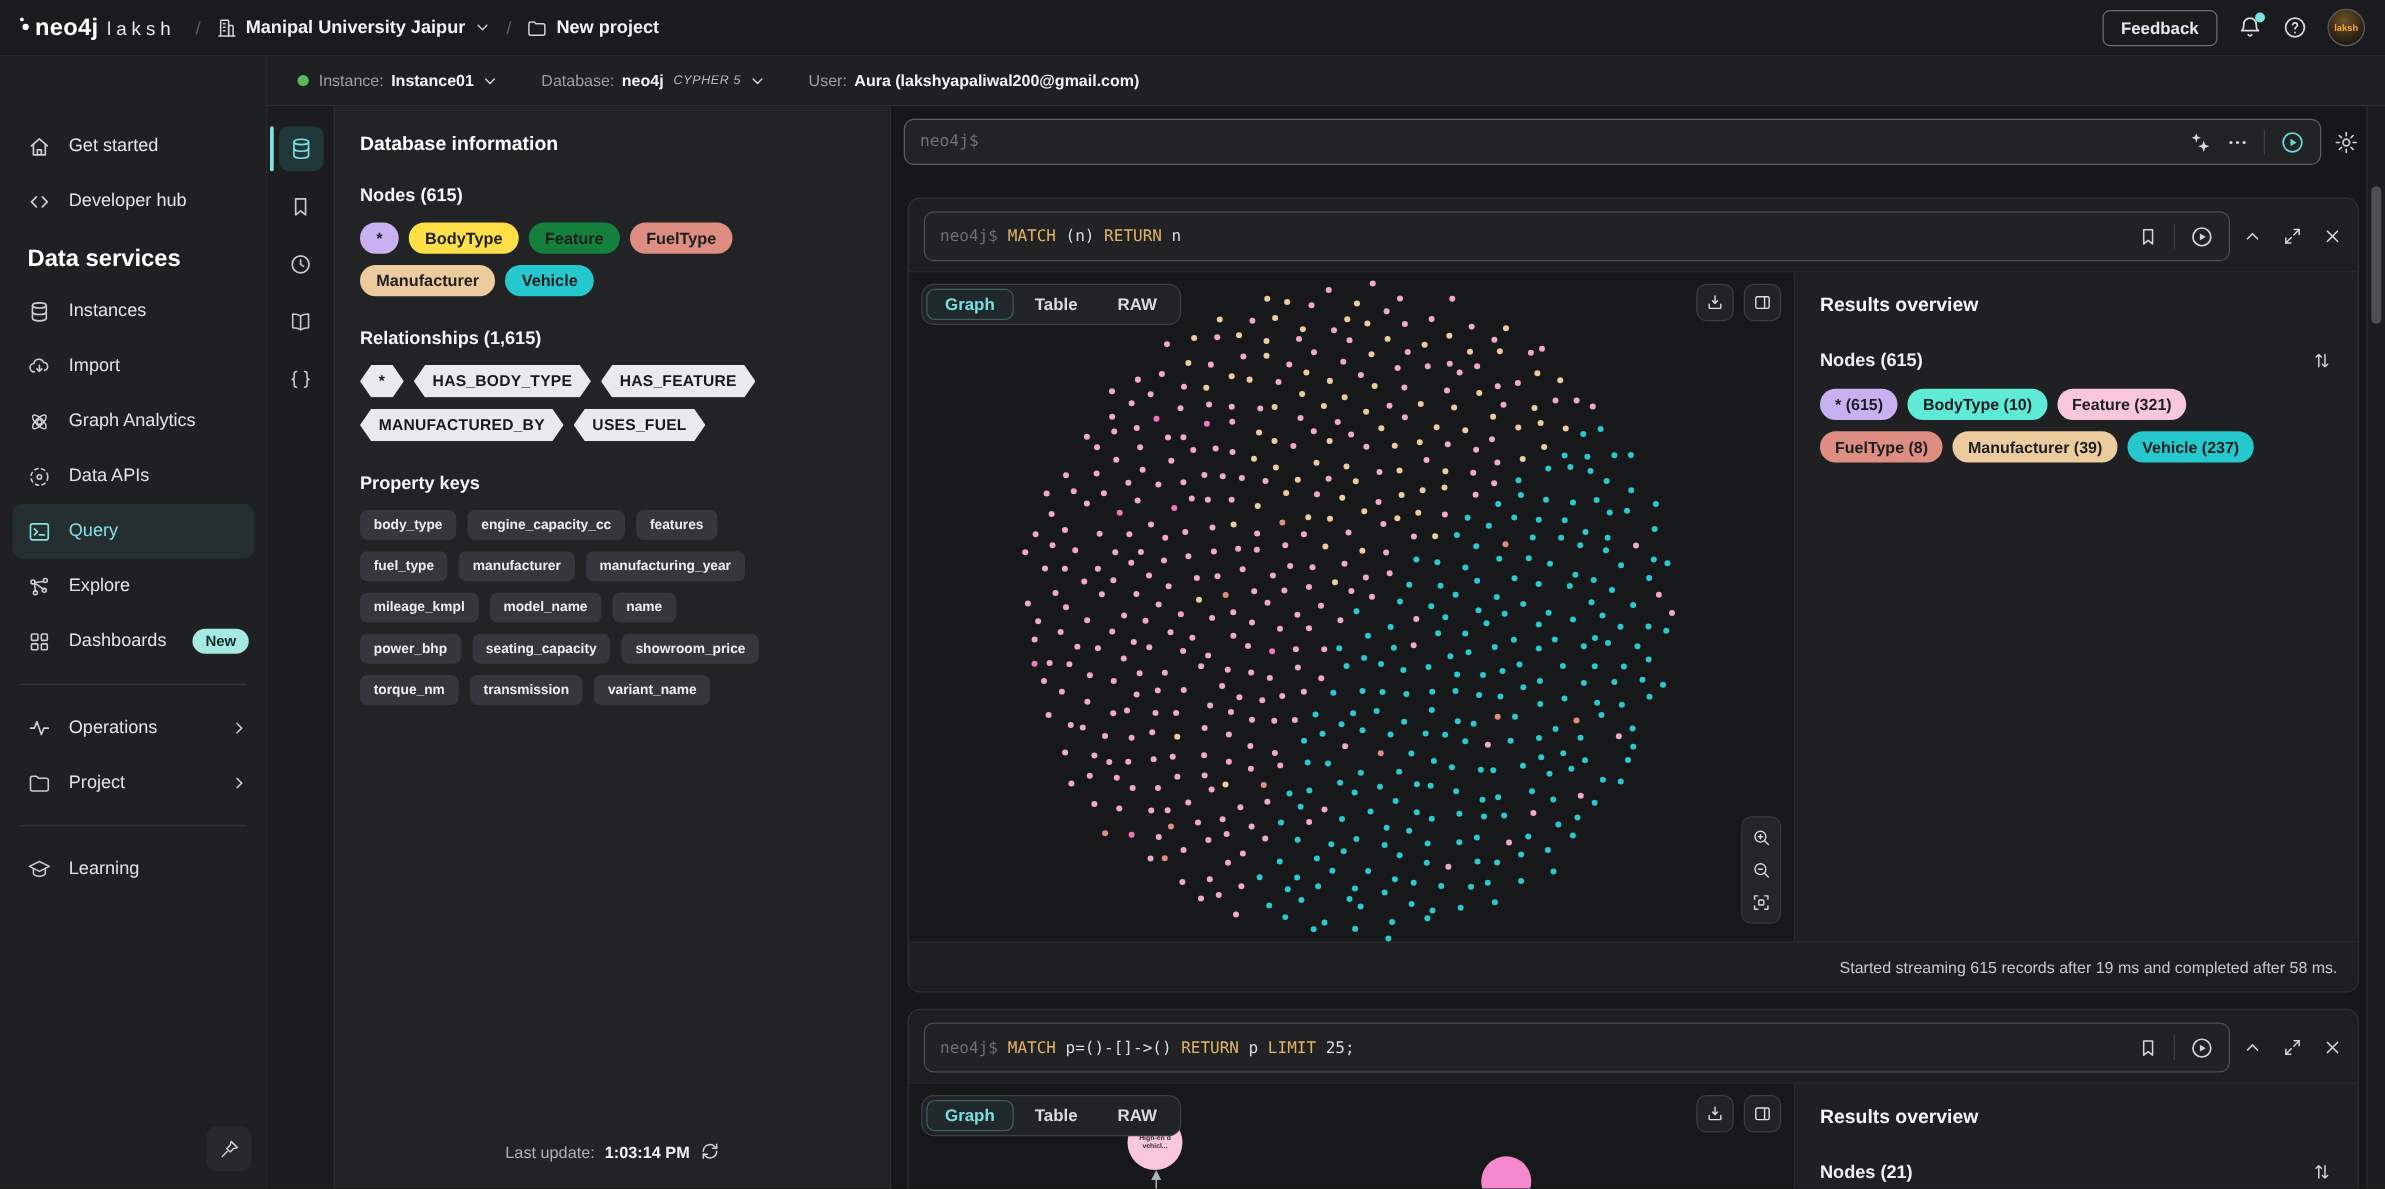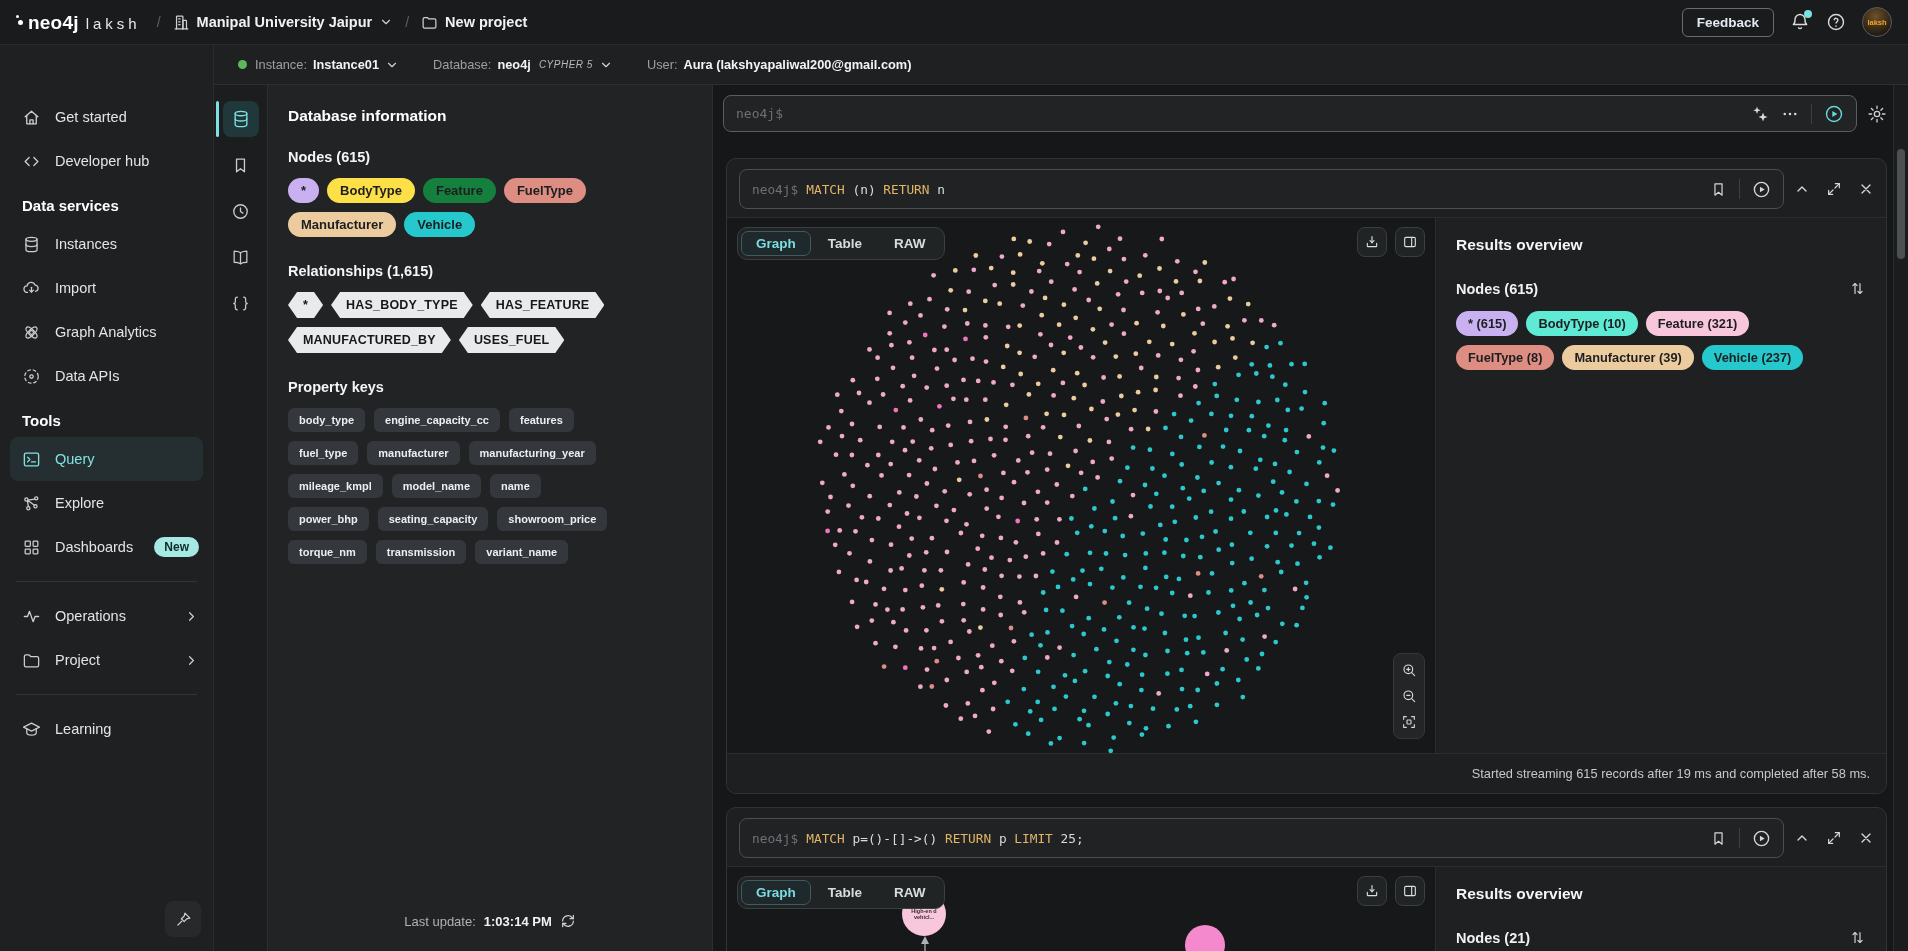--- a/index.html
+++ b/index.html
@@ -35,21 +35,21 @@
 
   
   .sidebar { width:214px; background:#1f2022; border-right:1px solid #2a2b2d; position:relative;
              padding-top:50px; flex:none; }
   .side-item { display:flex; align-items:center; gap:14px; height:44px; padding:0 14px 0 22px;
                font-size:14.5px; font-weight:500; color:#e2e4e6; cursor:pointer; }
   .side-item svg { color:#cbced1; flex:none; }
   .side-item .grow { flex:1; }
   .side-item.active { background:#252e30; border-radius:8px; margin:0 10px; padding-left:12px; color:#84e1e2; }
   .side-item.active svg { color:#84e1e2; }
-  .side-header { font-size:15px; font-weight:700; color:#ffffff; padding:14px 22px 8px; }
+  .side-header { font-size:19px; font-weight:700; color:#ffffff; padding:14px 22px 8px; }
   .side-divider { height:1px; background:#323436; margin:12px 16px; }
   .new-badge { background:#a5e9e2; color:#0d2c2c; font-size:12px; font-weight:700;
                border-radius:999px; padding:3px 10px; }
   .chev-right { color:#9ba0a4; }
   .pin-btn { position:absolute; right:12px; bottom:14px; width:36px; height:36px; border-radius:8px;
              background:#27292b; border:none; color:#ced1d4; display:flex; align-items:center;
              justify-content:center; cursor:pointer; }
 
   
   .right-col { flex:1; display:flex; flex-direction:column; min-width:0; }
@@ -251,21 +251,20 @@
           </svg>
         <span>Graph Analytics</span>
       </div>
       <div class="side-item">
         <svg width="19" height="19" viewBox="0 0 24 24" fill="none" stroke="currentColor" stroke-width="1.6" stroke-linecap="round">
             <circle cx="12" cy="12" r="8.5" stroke-dasharray="3.4 3.6"></circle>
             <circle cx="12" cy="12" r="2.2"></circle>
           </svg>
         <span>Data APIs</span>
       </div>
-      <div class="side-header">Tools</div>
       <div class="side-item active">
         <svg width="19" height="19" viewBox="0 0 24 24" fill="none" stroke="currentColor" stroke-width="1.7" stroke-linecap="round" stroke-linejoin="round">
             <rect x="3" y="4" width="18" height="16" rx="2"></rect>
             <path d="M7 9l3 3-3 3"></path>
             <path d="M12 15h5"></path>
           </svg>
         <span>Query</span>
       </div>
       <div class="side-item">
         <svg width="19" height="19" viewBox="0 0 24 24" fill="none" stroke="currentColor" stroke-width="1.6" stroke-linecap="round">

